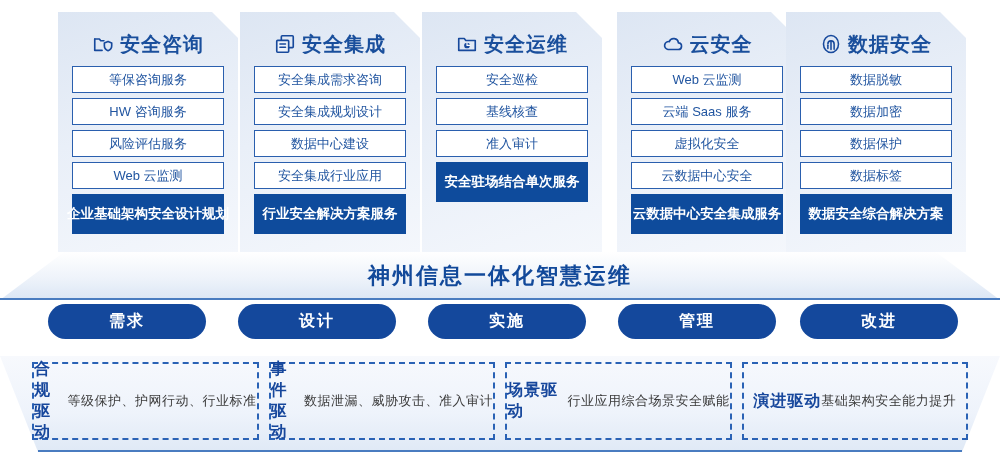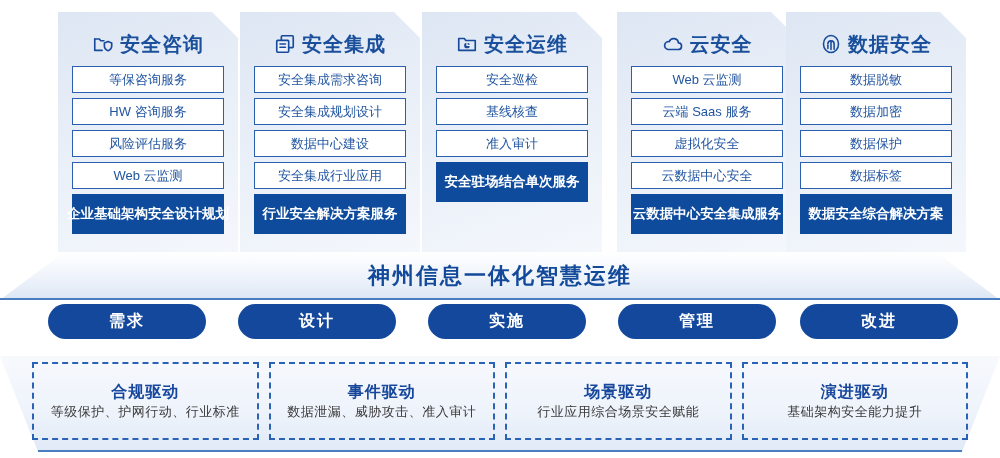--- a/index.html
+++ b/index.html
@@ -182,21 +182,20 @@
     display: flex;
     gap: 10px;
     padding: 0 32px;
     box-sizing: border-box;
   }
   .driver {
     flex: 1 1 0;
     border: 2px dashed #2a62b5;
     background: transparent;
     display: flex;
-    flex-direction: column;
     align-items: center;
     justify-content: center;
     box-sizing: border-box;
   }
   .driver-title {
     font-size: 16px;
     font-weight: bold;
     color: #17479c;
     letter-spacing: 1px;
   }

